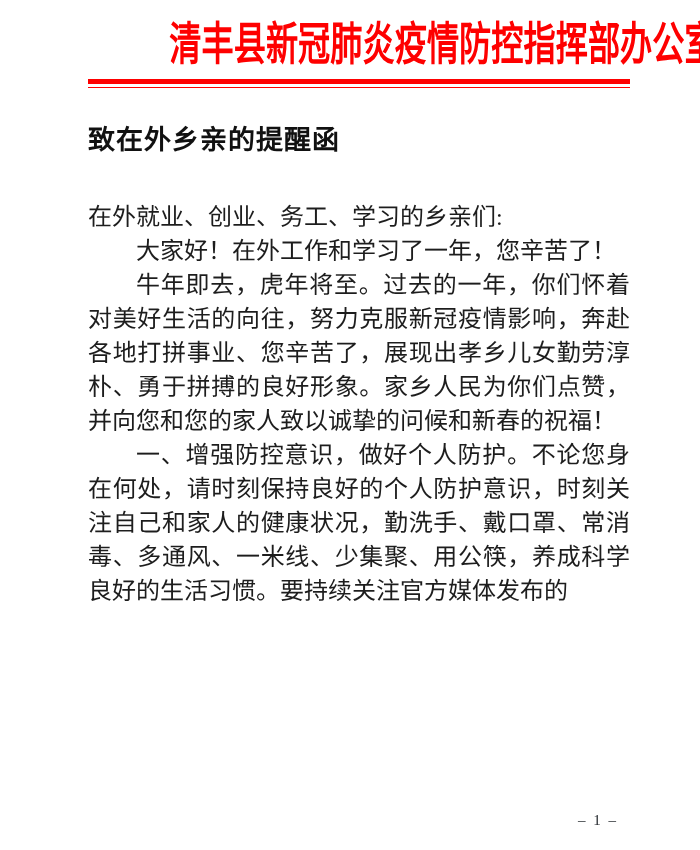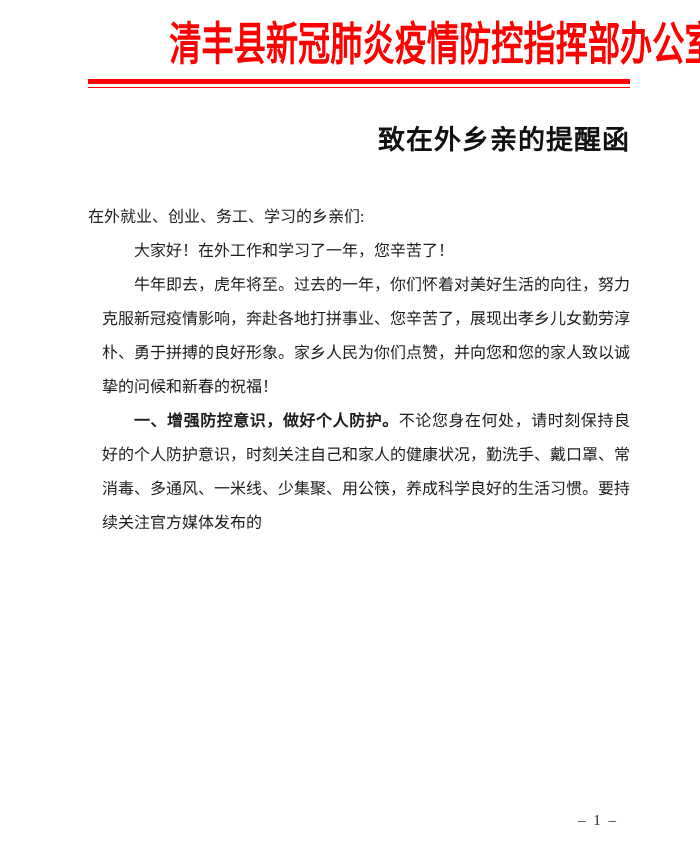--- a/index.html
+++ b/index.html
@@ -43,46 +43,45 @@
     background: #fe0000;
   }
   .divider .thin {
     height: 1px;
     margin-top: 3px;
     background: #fe0000;
   }
   
   .doc-title {
     margin-top: 36px;
-    text-align: right;
+    text-align: left;
     font-size: 27px;
     line-height: 32px;
     font-weight: bold;
     color: #111111;
     letter-spacing: 1px;
   }
   
   .body {
     margin-top: 44px;
-    font-size: 16px;
+    font-size: 24px;
     line-height: 34px;
     color: #1d1d1d;
     text-align: justify;
     text-justify: inter-ideograph;
   }
   .body p {
     margin: 0;
     padding: 0;
   }
   .body p.indent {
     text-indent: 2em;
-    margin-left: 14px;
   }
   .body .lead {
-    font-weight: bold;
+    font-weight: normal;
     font-family: "Liberation Sans", sans-serif;
   }
   
   .page-number {
     position: absolute;
     top: 810px;
     right: 82px;
     font-size: 15px;
     line-height: 20px;
     color: #24292e;

